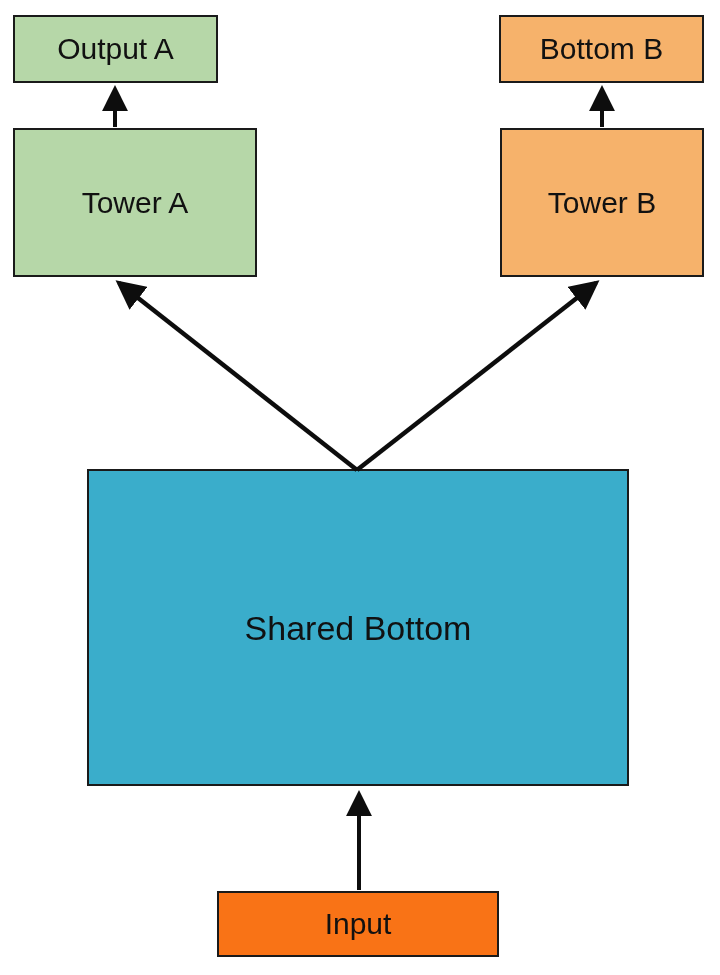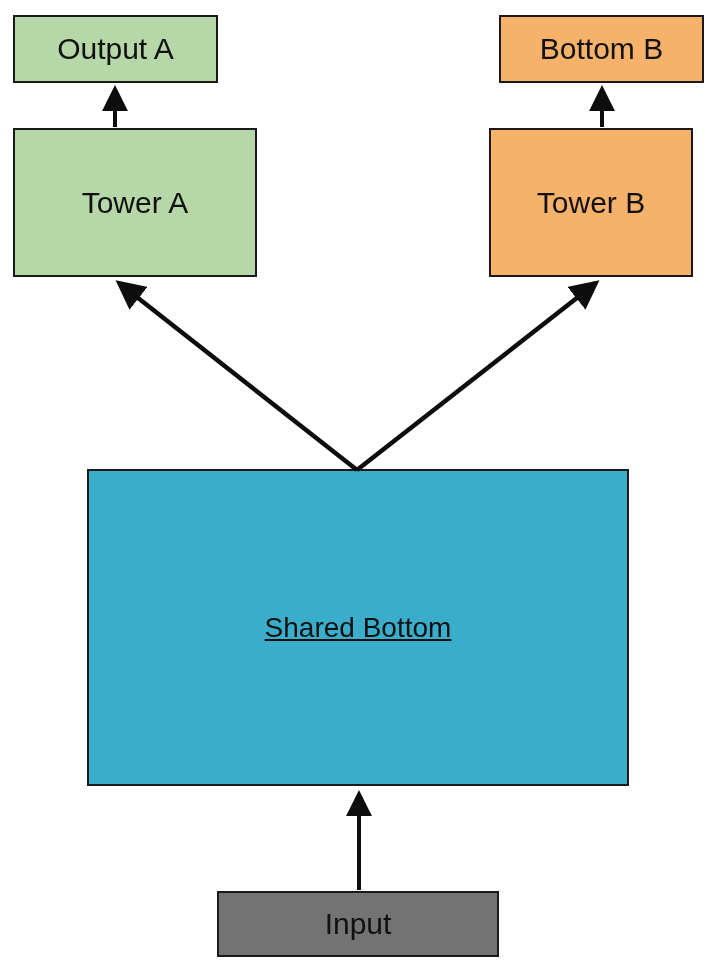--- a/index.html
+++ b/index.html
@@ -27,23 +27,23 @@
   .node .label {
     font-size: 30px;
     line-height: 1;
     color: #111111;
     white-space: nowrap;
   }
   
   .node-output-a { left: 13px;  top: 15px;  width: 205px; height: 68px; }
   .node-output-b { left: 499px; top: 15px;  width: 205px; height: 68px; }
   .node-tower-a  { left: 13px;  top: 128px; width: 244px; height: 149px; }
-  .node-tower-b  { left: 489px; top: 128px; width: 204px; height: 149px; }
+  .node-tower-b  { left: 500px; top: 128px; width: 204px; height: 149px; }
   .node-shared   { left: 87px;  top: 469px; width: 542px; height: 317px; }
-  .node-shared .label { font-size: 28px; text-decoration: underline; }
+  .node-shared .label { font-size: 34px; }
   .node-input    { left: 217px; top: 891px; width: 282px; height: 66px; }
   .edges-svg {
     position: absolute;
     left: 0; top: 0;
     width: 720px; height: 975px;
     pointer-events: none;
   }
 </style>
 </head>
 <body>
@@ -63,21 +63,21 @@
   </div>
 
   <div class="node node-tower-b" style="background-color: rgb(246, 178, 107); border-color: rgb(26, 26, 26);">
     <span class="label" style="color: rgb(17, 17, 17);">Tower B</span>
   </div>
 
   <div class="node node-shared" style="background-color: rgb(58, 173, 203); border-color: rgb(26, 26, 26);">
     <span class="label" style="color: rgb(17, 17, 17);">Shared Bottom</span>
   </div>
 
-  <div class="node node-input" style="background-color: #737373; border-color: rgb(26, 26, 26);">
+  <div class="node node-input" style="background-color: #f97316; border-color: rgb(26, 26, 26);">
     <span class="label" style="color: rgb(17, 17, 17);">Input</span>
   </div>
 
   <svg class="edges-svg" viewBox="0 0 720 975" xmlns="http://www.w3.org/2000/svg">
     <defs>
       <marker id="arrowhead" viewBox="0 0 10 10" refX="8.5" refY="5" markerWidth="6.5" markerHeight="6.5" orient="auto-start-reverse">
         <path d="M 0 0 L 10 5 L 0 10 z" fill="#0d0d0d"></path>
       </marker>
     </defs>
     <line x1="115" y1="127" x2="115" y2="89" stroke-width="4" marker-end="url(#arrowhead)" stroke="#0d0d0d"></line>

